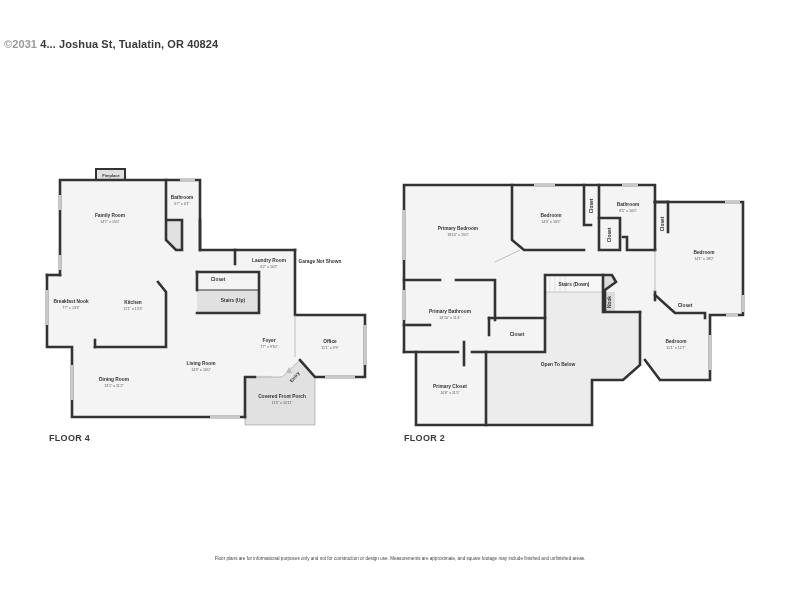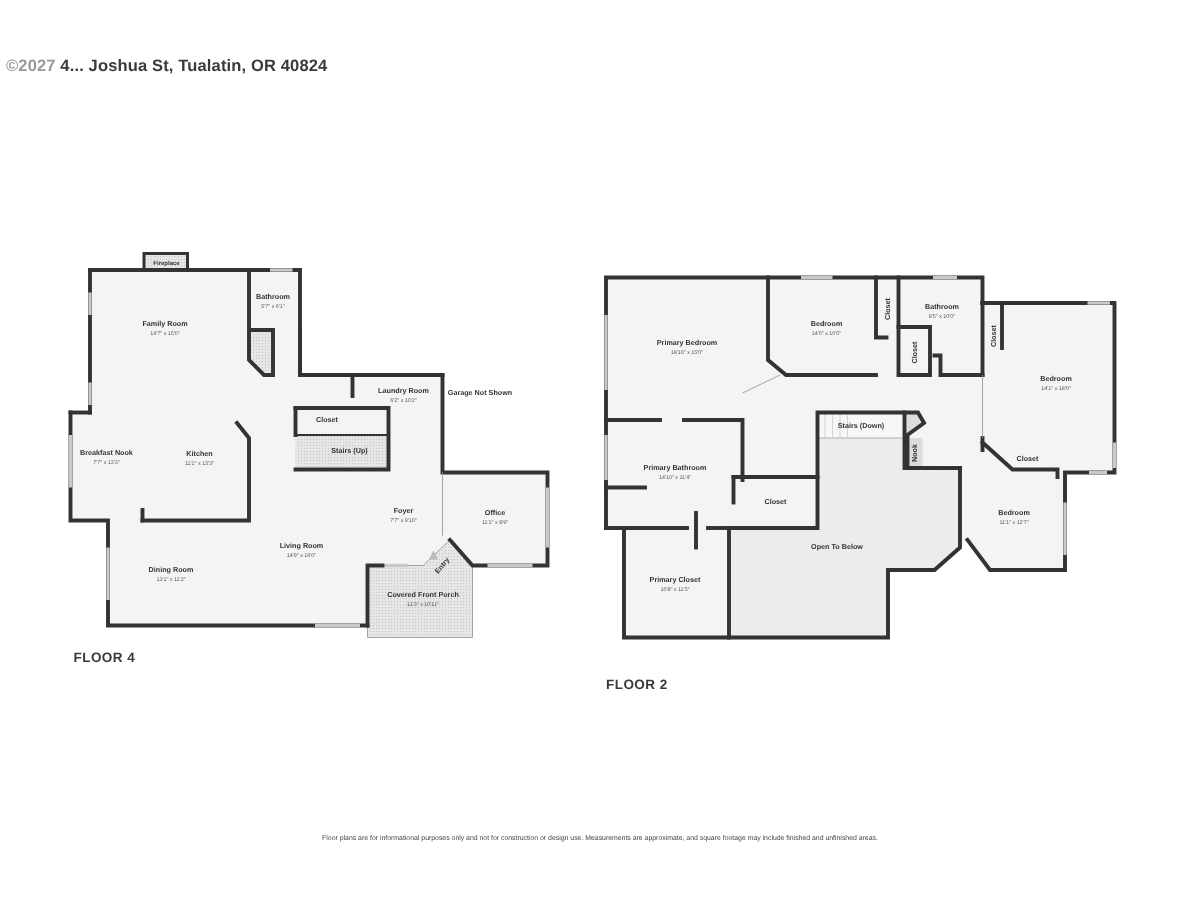--- a/index.html
+++ b/index.html
@@ -13,21 +13,21 @@
   .rl-name { font-weight: bold; font-size: 4.8px; }
   .rl-dim { font-size: 3.6px; fill: #555; }
   .wall { stroke: #333; stroke-width: 2.6; fill: none; stroke-linecap: square; }
   .thin { stroke: #9a9a9a; stroke-width: 0.6; fill: none; }
   .win { stroke: #c9c9c9; stroke-width: 2.2; }
 </style>
 </head>
 <body>
 
 <div class="title">
-  <span class="wm">©2027</span>
+  <span class="wm">©2031</span>
   <span>4... Joshua St, Tualatin, OR 40824</span>
 </div>
 
 <svg class="plan" width="800" height="600" viewBox="0 0 800 600">
   <defs>
     <pattern id="hatch" width="2" height="2" patternUnits="userSpaceOnUse">
       <rect width="2" height="2" fill="#e6e6e6"></rect>
       <circle cx="1" cy="1" r="0.4" fill="#bdbdbd"></circle>
     </pattern>
   </defs>
@@ -176,15 +176,15 @@
     <text class="rl rl-name" x="685" y="307">Closet</text>
     <text class="rl rl-name" x="676" y="343">Bedroom</text>
     <text class="rl rl-dim" x="676" y="349">11'1" x 12'7"</text>
     <text class="rl rl-name" x="558" y="366">Open To Below</text>
     <text class="rl rl-name" x="450" y="388">Primary Closet</text>
     <text class="rl rl-dim" x="450" y="394">10'8" x 11'5"</text>
   </g>
 </svg>
 
 <div class="floor-label" style="left:49px; top:433px;">FLOOR 4</div>
-<div class="floor-label" style="left:404px; top:433px;margin-top:18px;">FLOOR 2</div>
+<div class="floor-label" style="left:404px; top:433px;">FLOOR 2</div>
 
 <div class="disclaimer">Floor plans are for informational purposes only and not for construction or design use. Measurements are approximate, and square footage may include finished and unfinished areas.</div>
 
 </body></html>

